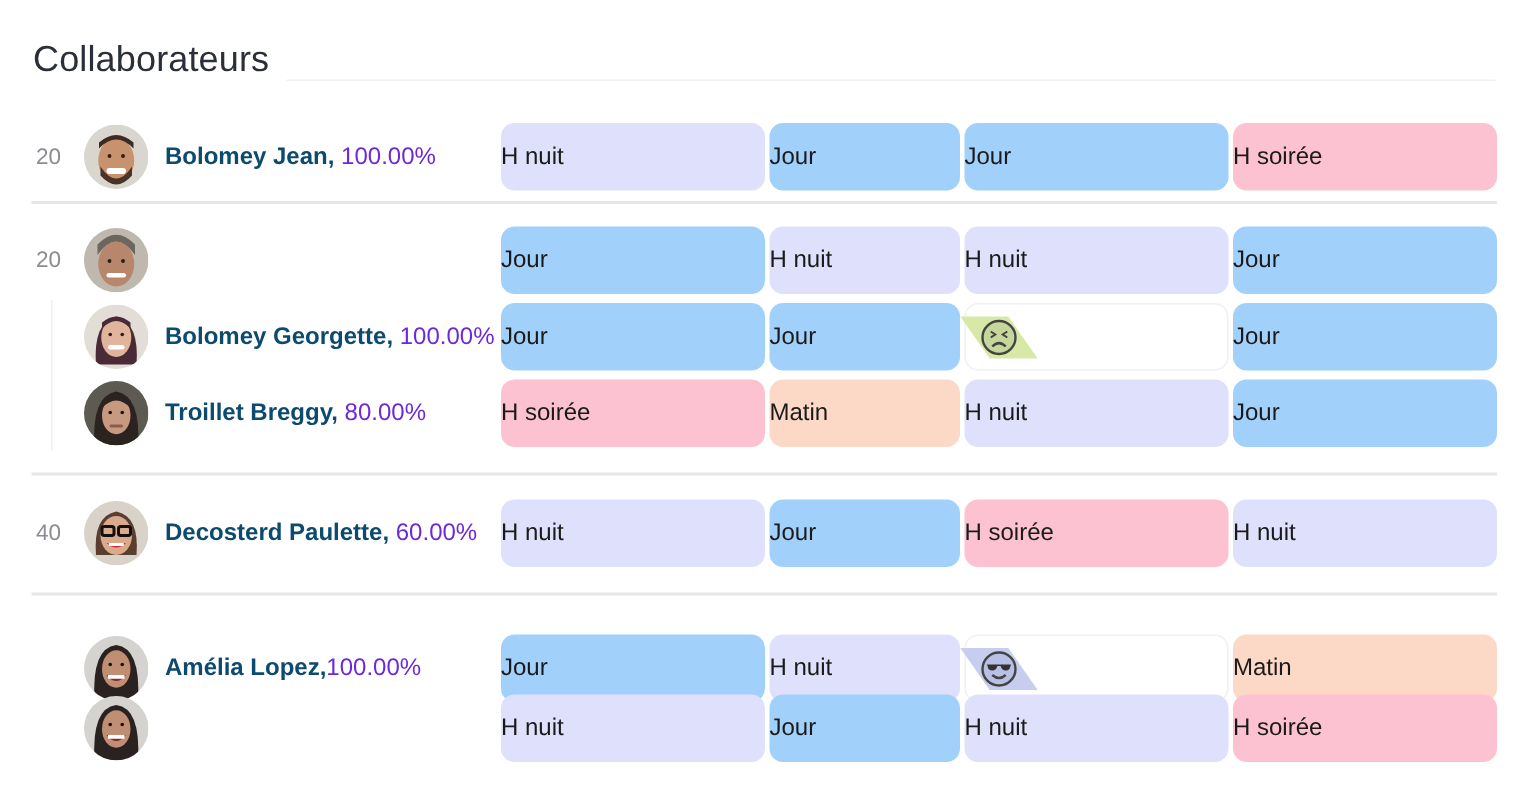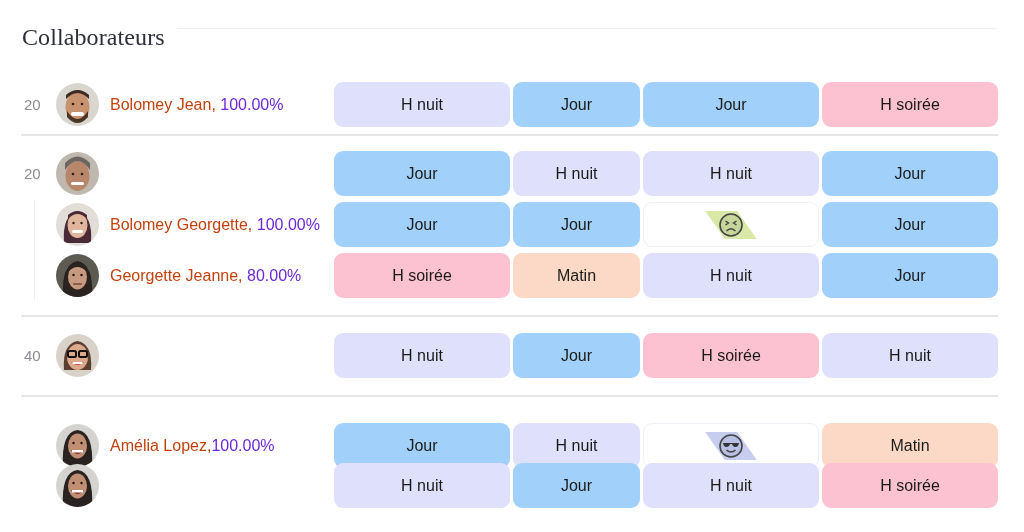--- a/index.html
+++ b/index.html
@@ -1,33 +1,33 @@
 <!DOCTYPE html>
 <html><head>
 <meta charset="utf-8">
 <style>
   * { box-sizing: border-box; margin: 0; padding: 0; }
   html, body { width: 1024px; height: 532px; overflow: hidden; background: #ffffff; }
   body { font-family: "Liberation Sans", "DejaVu Sans", sans-serif; position: relative; }
 
-  .header { position: absolute; left: 22px; top: 24px; width: 975px; height: 30px; display: flex; align-items: flex-start; font-family: Liberation Serif, serif; }
+  .header { position: absolute; left: 22px; top: 24px; width: 975px; height: 30px; display: flex; align-items: flex-end; }
   .header-title { font-size: 24px; color: #2b2f3a; font-weight: 400; letter-spacing: 0.1px; white-space: nowrap; }
   .header-rule { flex: 1; height: 1px; background: #f0f0f3; margin-left: 12px; margin-top: 4px; }
 
   .divider { position: absolute; left: 21px; width: 977px; height: 2px; background: #e6e6e9; }
 
   .row { position: absolute; left: 0; width: 1024px; height: 45px; }
   .group-num { position: absolute; left: 24px; top: 0; height: 45px; line-height: 45px; font-size: 15px; color: #8a8d93; width: 24px; }
   .avatar { position: absolute; left: 56px; top: 1px; width: 43px; height: 43px; border-radius: 50%; overflow: hidden; }
   .avatar svg { width: 43px; height: 43px; display: block; }
   .person { position: absolute; left: 110px; top: 0; height: 45px; line-height: 45px; font-size: 16px; white-space: nowrap; }
-  .person-name { color: #c2410c; font-weight: 400; }
+  .person-name { color: #0c4a6e; font-weight: 700; }
   .person-rate { color: #6d28d9; font-weight: 400; }
 
-  .cell { position: absolute; top: 0; height: 45px; border-radius: 9px; display: flex; align-items: center; justify-content: center; font-size: 16px; color: #1a1a1a; cursor: pointer; }
+  .cell { position: absolute; top: 0; height: 45px; border-radius: 9px; display: flex; align-items: center; font-size: 16px; color: #1a1a1a; cursor: pointer; }
   .c1 { left: 334px; width: 176px; }
   .c2 { left: 513px; width: 127px; }
   .c3 { left: 643px; width: 176px; }
   .c4 { left: 822px; width: 176px; }
   .empty { background: #ffffff; border: 1px solid #eef0f5; }
   .status-icon { position: relative; width: 44px; height: 30px; display: flex; align-items: center; justify-content: center; }
   .status-icon .para { position: absolute; left: 6px; top: 1px; width: 32px; height: 28px; transform: skewX(35deg); }
   .status-icon svg { position: relative; width: 26px; height: 26px; }
 
   .group-line { position: absolute; left: 34px; width: 1px; background: #efeff2; }
@@ -138,21 +138,21 @@
     <svg viewBox="0 0 43 43">
         <rect width="43" height="43" fill="#5d5a52"></rect>
         <path d="M7 43 Q5 10 21.5 7 Q38 10 36 43Z" fill="#2b2320"></path>
         <ellipse cx="21.5" cy="23" rx="9.5" ry="12.5" fill="#c79a80"></ellipse>
         <path d="M12 18 Q21.5 8 31 18 L31 13 Q21.5 5 12 13Z" fill="#2b2320"></path>
         <rect x="17" y="29" width="9" height="2" rx="1" fill="#8d5a4e"></rect>
         <circle cx="17.5" cy="21" r="1.2" fill="#1a1210"></circle>
         <circle cx="25.5" cy="21" r="1.2" fill="#1a1210"></circle>
       </svg>
   </span>
-  <span class="person"><span class="person-name">Georgette Jeanne,</span> <span class="person-rate">80.00%</span></span>
+  <span class="person"><span class="person-name">Troillet Breggy,</span> <span class="person-rate">80.00%</span></span>
   <div class="cell c1" style="background:#fdc2d1">
       <span>H soirée</span>
     </div>
   <div class="cell c2" style="background:#fcd9c6">
       <span>Matin</span>
     </div>
   <div class="cell c3" style="background:#dfe0fb">
       <span>H nuit</span>
     </div>
   <div class="cell c4" style="background:#a1d1fb">
@@ -168,20 +168,21 @@
     <svg viewBox="0 0 43 43">
         <rect width="43" height="43" fill="#d8d2c8"></rect>
         <path d="M8 36 Q6 10 21.5 7 Q37 10 35 36Z" fill="#5a3e30"></path>
         <ellipse cx="21.5" cy="23" rx="10.5" ry="13" fill="#dba98c"></ellipse>
         <rect x="12" y="17" width="8" height="6" rx="1.5" fill="none" stroke="#111" stroke-width="2"></rect>
         <rect x="23" y="17" width="8" height="6" rx="1.5" fill="none" stroke="#111" stroke-width="2"></rect>
         <path d="M15 28 Q21.5 34 28 28Z" fill="#d0283a"></path>
         <rect x="16.5" y="28" width="10" height="2" fill="#fff"></rect>
       </svg>
   </span>
+  <span class="person"><span class="person-name">Decosterd Paulette,</span> <span class="person-rate">60.00%</span></span>
   <div class="cell c1" style="background:#dfe0fb">
       <span>H nuit</span>
     </div>
   <div class="cell c2" style="background:#a1d1fb">
       <span>Jour</span>
     </div>
   <div class="cell c3" style="background:#fdc2d1">
       <span>H soirée</span>
     </div>
   <div class="cell c4" style="background:#dfe0fb">

